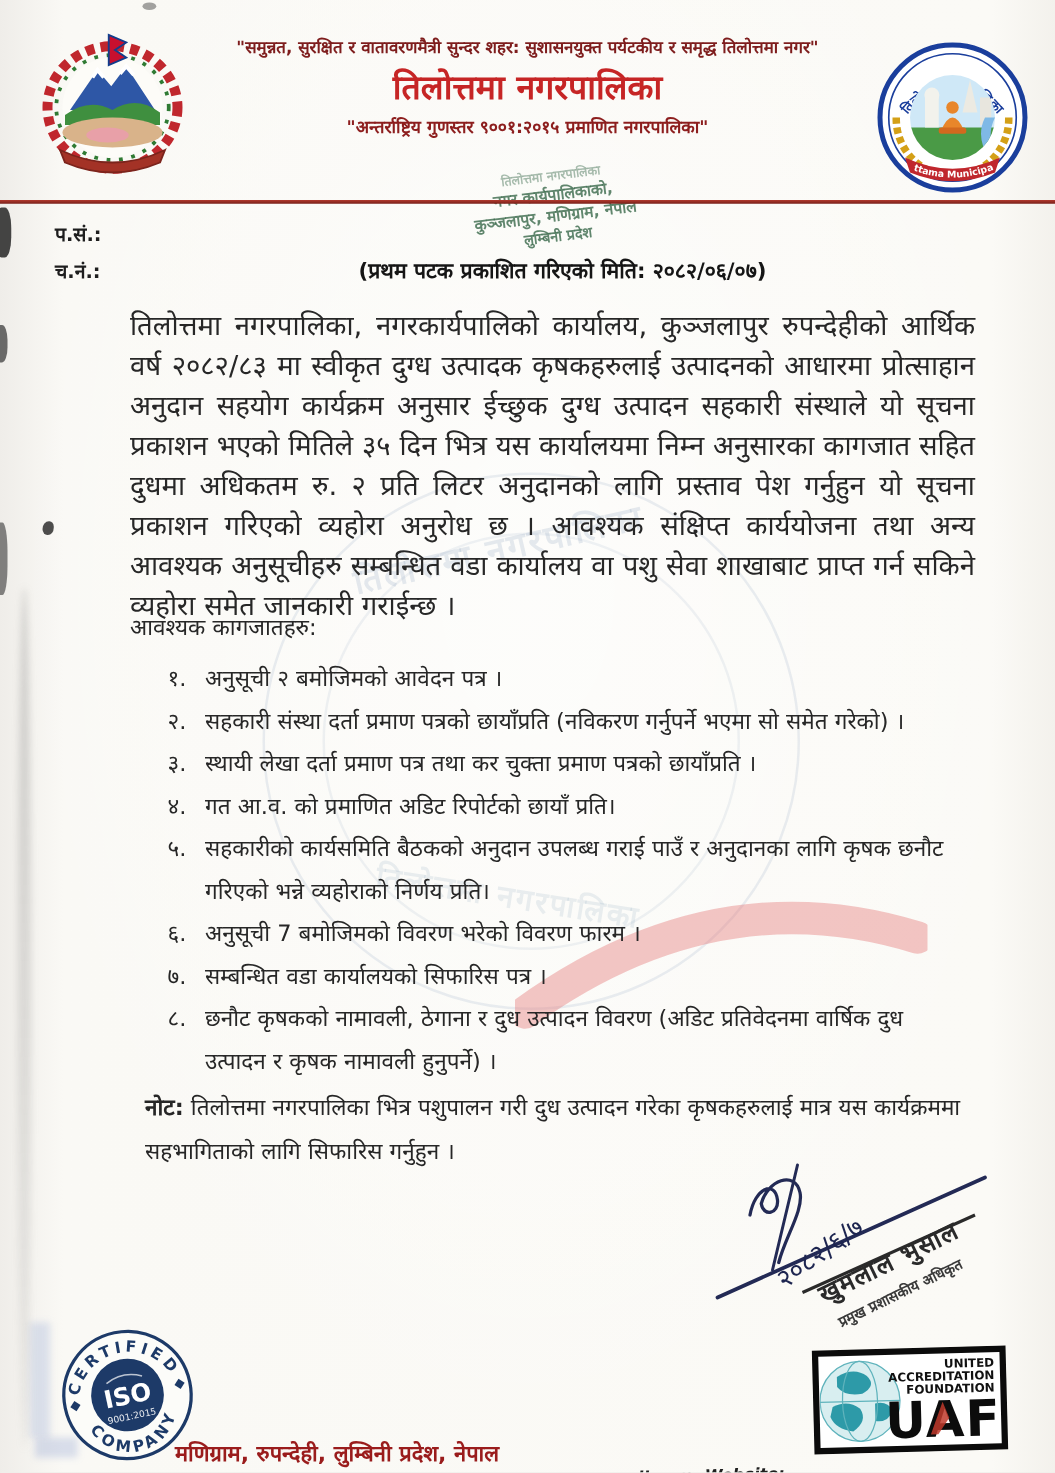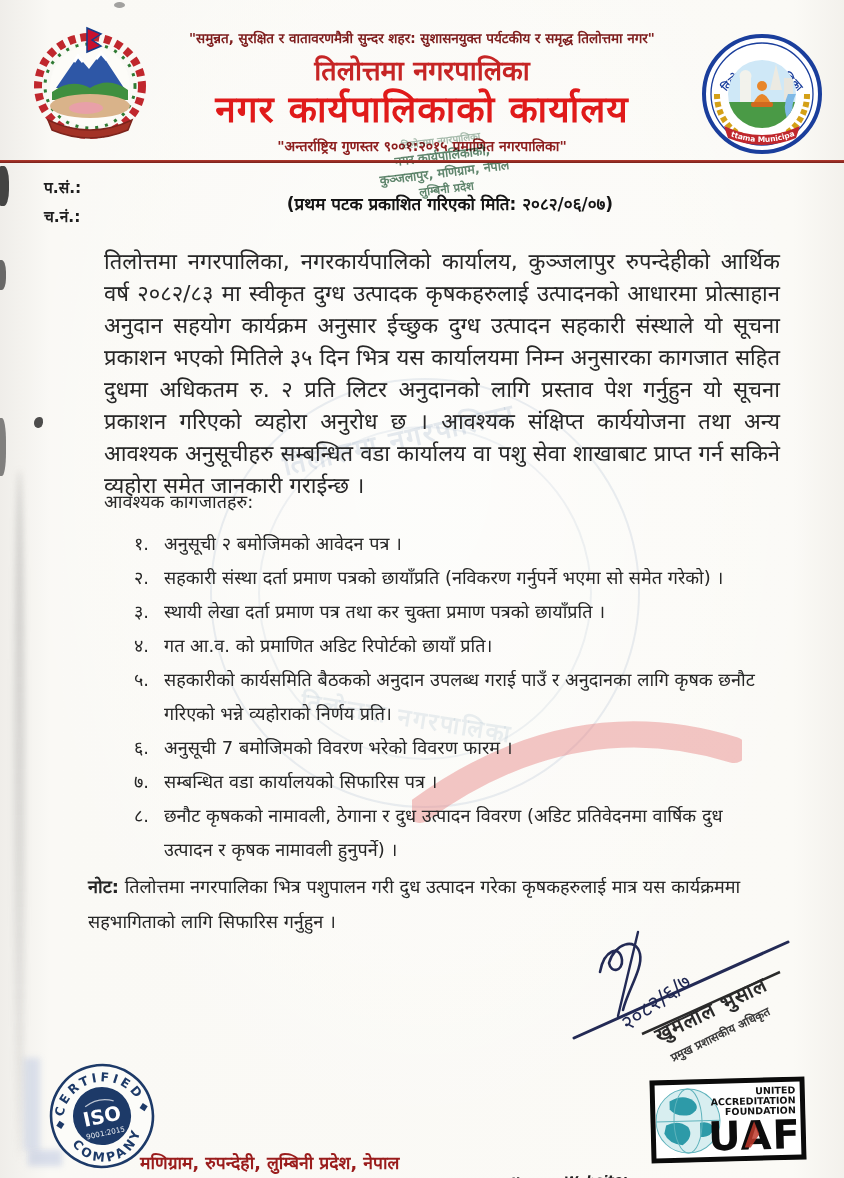--- a/index.html
+++ b/index.html
@@ -20,32 +20,32 @@
   .tagline  { font-size:13.5px; font-weight:bold; color:#7e1d1d; line-height:17px; }
   .title1   { font-size:27px;  font-weight:bold; color:#c62525; margin-top:7px; line-height:33px; }
   .title2   { font-size:37px;  font-weight:bold; color:#e01a1a; line-height:45px; letter-spacing:1px; }
   .subtitle { font-size:14px;  font-weight:bold; color:#8d1e1e; margin-top:4px; }
   .rule { left:0; top:160px; width:844px; height:3px;
           background:linear-gradient(#b23a2e,#79201a); }
 
   
   .refs { left:44px; top:174px; font-size:15.5px; font-weight:bold; color:#1e1e1e; }
   .refs div { line-height:29px; }
-  .dateline { left:225px; top:192px; width:450px; text-align:center;
+  .dateline { left:225px; top:204px; width:450px; text-align:center;
               font-size:17px; font-weight:bold; color:#151515; }
 
   
   .par { left:104px; top:246px; width:676px; font-size:22px; line-height:32px;
          text-align:justify; color:#272727; }
   .doc-head { left:104px; top:489px; font-size:18px; color:#272727; }
   .doc-list { left:134px; top:527px; width:622px; font-size:18px; color:#272727; }
   .doc-item { display:flex; line-height:34px; }
   .doc-num  { width:30px; flex:none; }
   .doc-text { flex:1; }
-  .note { left:88px; top:870px; width:660px; font-size:18px; line-height:34.5px; color:#262626; }
+  .note { left:116px; top:870px; width:660px; font-size:18px; line-height:34.5px; color:#262626; }
   .note b { font-weight:bold; }
 
   
   .stamp-top { left:336px; top:133px; width:215px; text-align:center;
                transform:rotate(-7deg); color:rgba(62,110,80,.82);
                font-weight:600; mix-blend-mode:multiply; }
   .stamp-top .l0 { font-size:10px; opacity:.55; }
   .stamp-top .l1 { font-size:12.5px; }
   .stamp-top .l2 { font-size:12.5px; }
   .stamp-top .l3 { font-size:11.5px; }
@@ -117,21 +117,20 @@
     <polyline points="70,33 75,27 81,34" fill="none" stroke="#fff" stroke-width="3"></polyline>
     <path d="M 26,66 Q 45,52 64,62 Q 83,50 102,64 L 102,74 L 26,74 Z" fill="#3f8f3f"></path>
     <ellipse cx="64" cy="80" rx="40" ry="12" fill="#d9b38a"></ellipse>
     <ellipse cx="60" cy="82" rx="17" ry="6" fill="#e8a0a8"></ellipse>
     <polygon points="61,2 61,26 75,20 66,14 75,8" fill="#c8102e" stroke="#123d8c" stroke-width="1.5"></polygon>
   </svg>
 
   <div class="abs head-text">
     <div class="tagline">"समुन्नत, सुरक्षित र वातावरणमैत्री सुन्दर शहर: सुशासनयुक्त पर्यटकीय र समृद्ध तिलोत्तमा नगर"</div>
     <div class="title1">तिलोत्तमा नगरपालिका</div>
-    <div class="title2">नगर कार्यपालिकाको कार्यालय</div>
     <div class="subtitle">"अन्तर्राष्ट्रिय गुणस्तर ९००१:२०१५ प्रमाणित नगरपालिका"</div>
   </div>
 
   <svg class="abs" style="left:700px; top:32px;" width="124" height="124" viewBox="0 0 124 124">
     <circle cx="62" cy="62" r="58" fill="#ffffff" stroke="#1a3e9c" stroke-width="4"></circle>
     <circle cx="62" cy="62" r="51" fill="none" stroke="#1a3e9c" stroke-width="1.3"></circle>
     <path id="sealArc" d="M 20,72 A 44,44 0 0 1 104,72" fill="none"></path>
     <text font-size="10.5" font-weight="bold" fill="#1a3e9c">
       <textPath href="#sealArc" startOffset="50%" text-anchor="middle">तिलोत्तमा नगरपालिका</textPath>
     </text>

